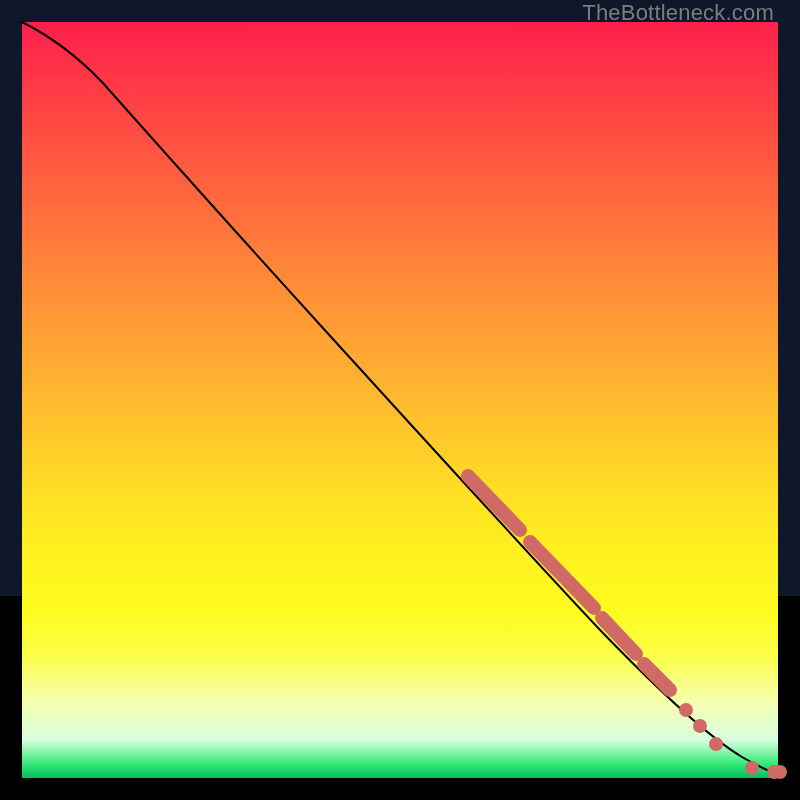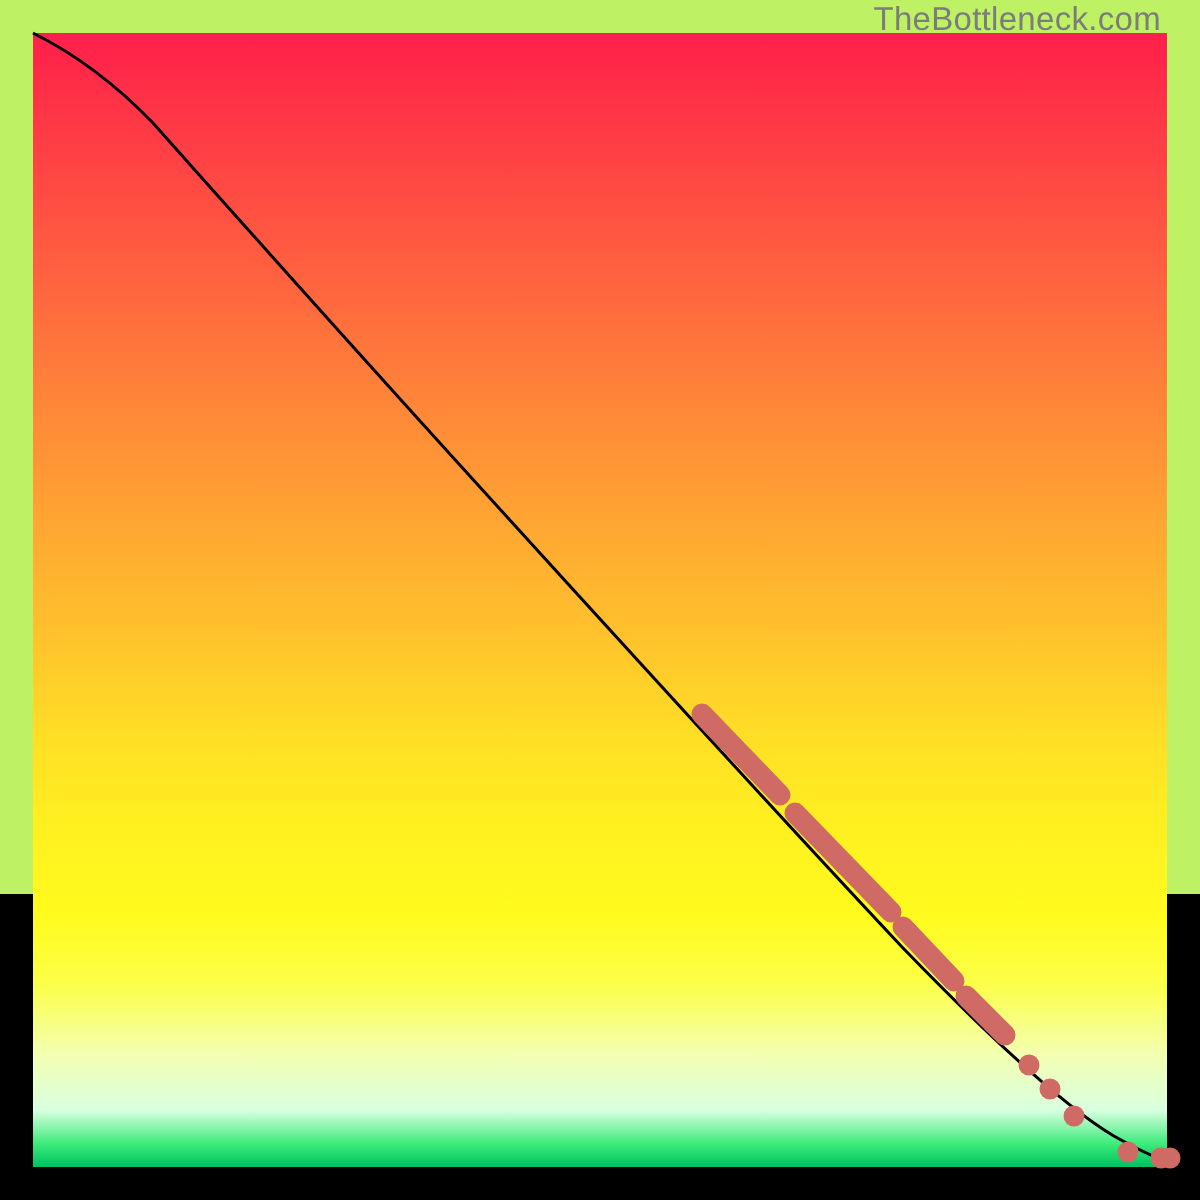--- a/index.html
+++ b/index.html
@@ -8,21 +8,21 @@
     width: 800px;
     height: 800px;
     background: #000;
     font-family: Arial, Helvetica, sans-serif;
     overflow: hidden;
   }
   .stage {
     position: relative;
     width: 800px;
     height: 596px;
-    background: #bef264;
+    background: #0f172a;
   }
   .plot {
     position: absolute;
     left: 22px;
     top: 22px;
     width: 756px;
     height: 756px;
     
     background: linear-gradient(
       to bottom,

